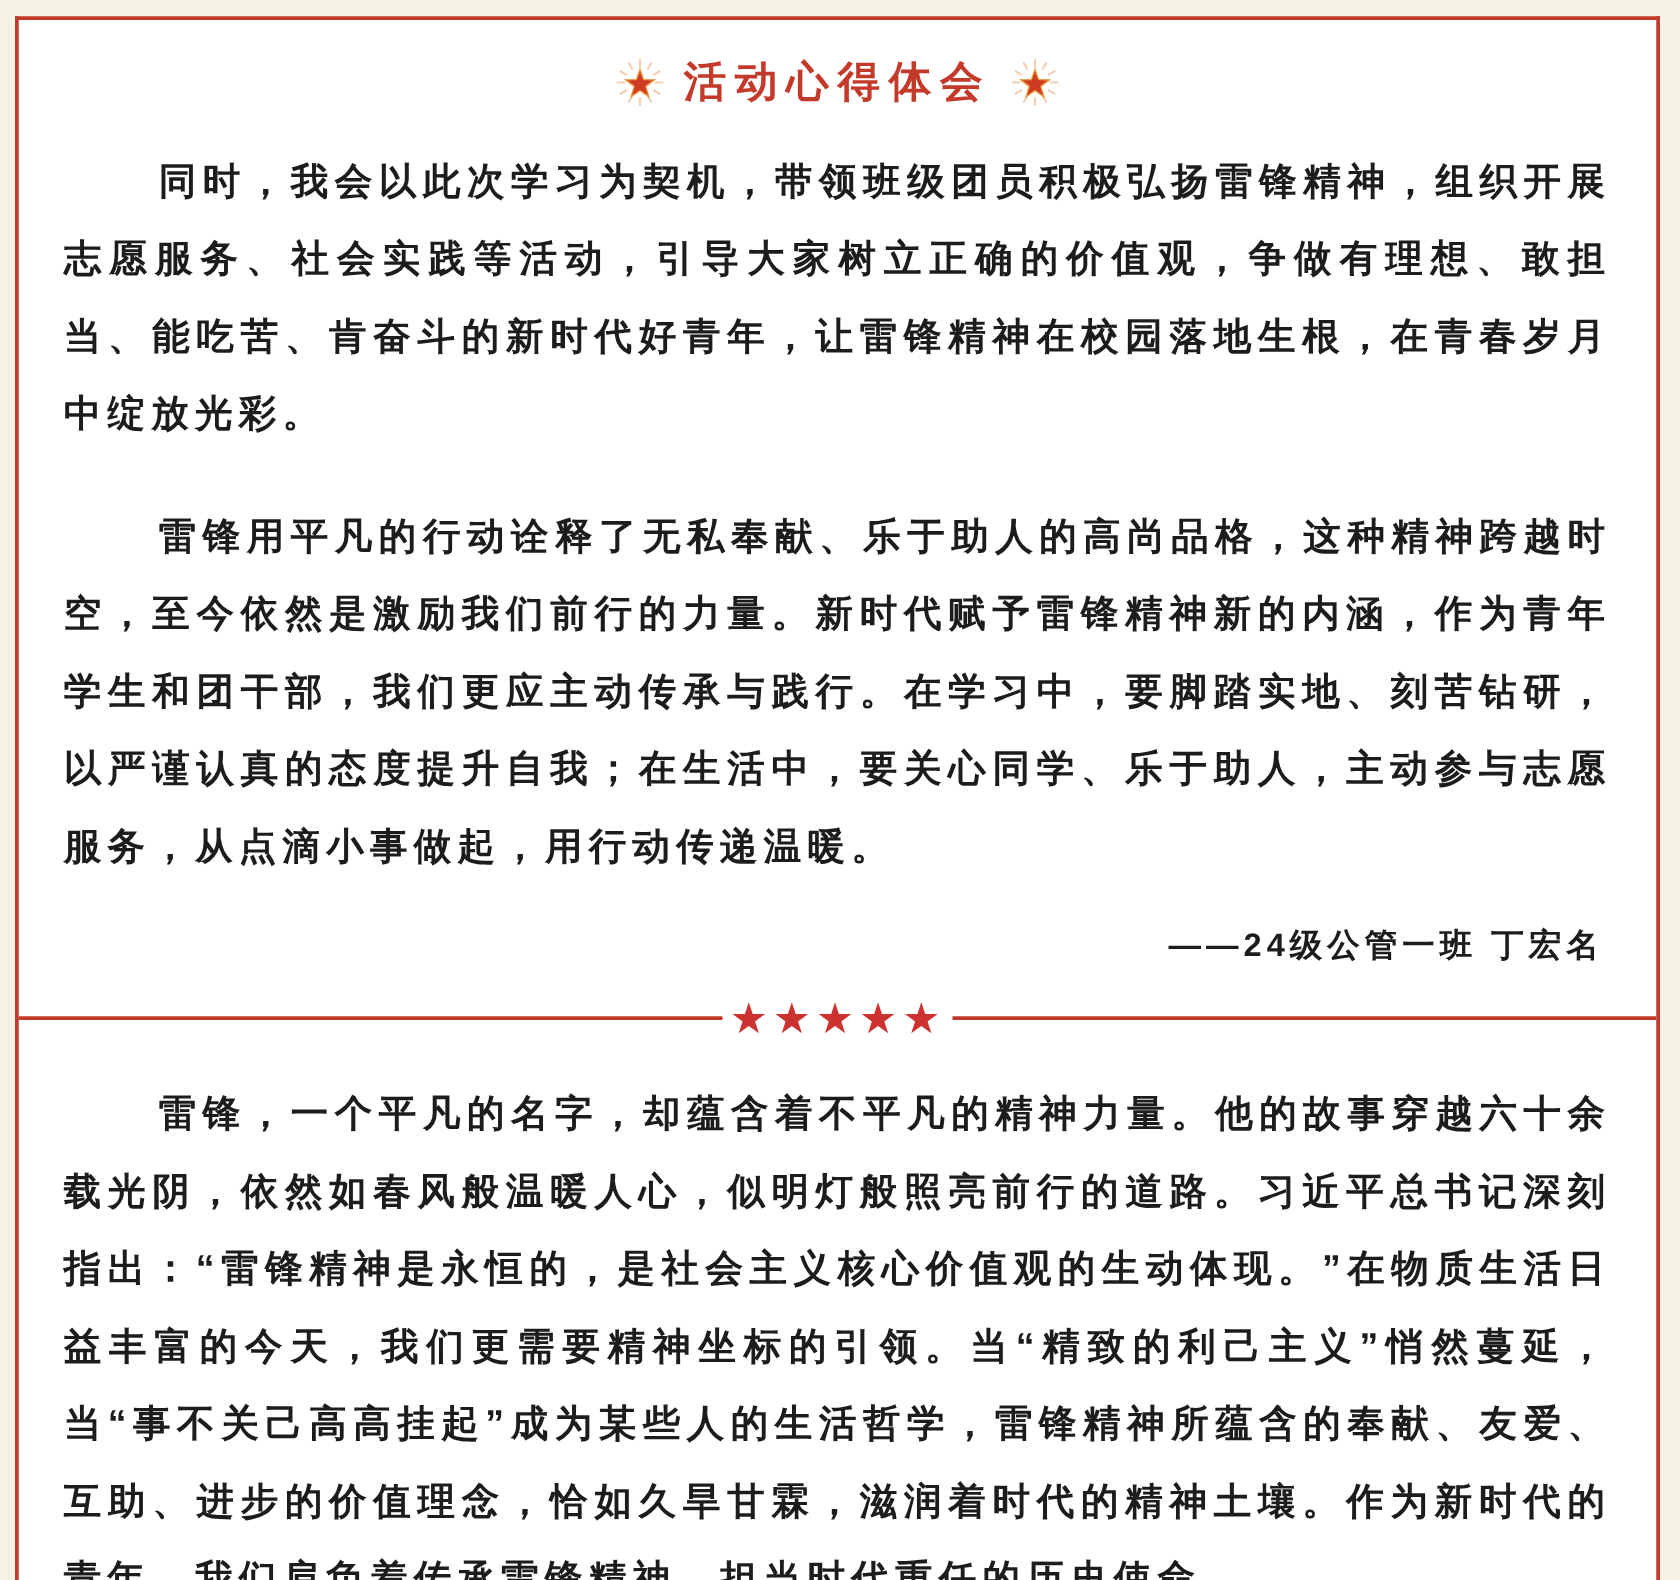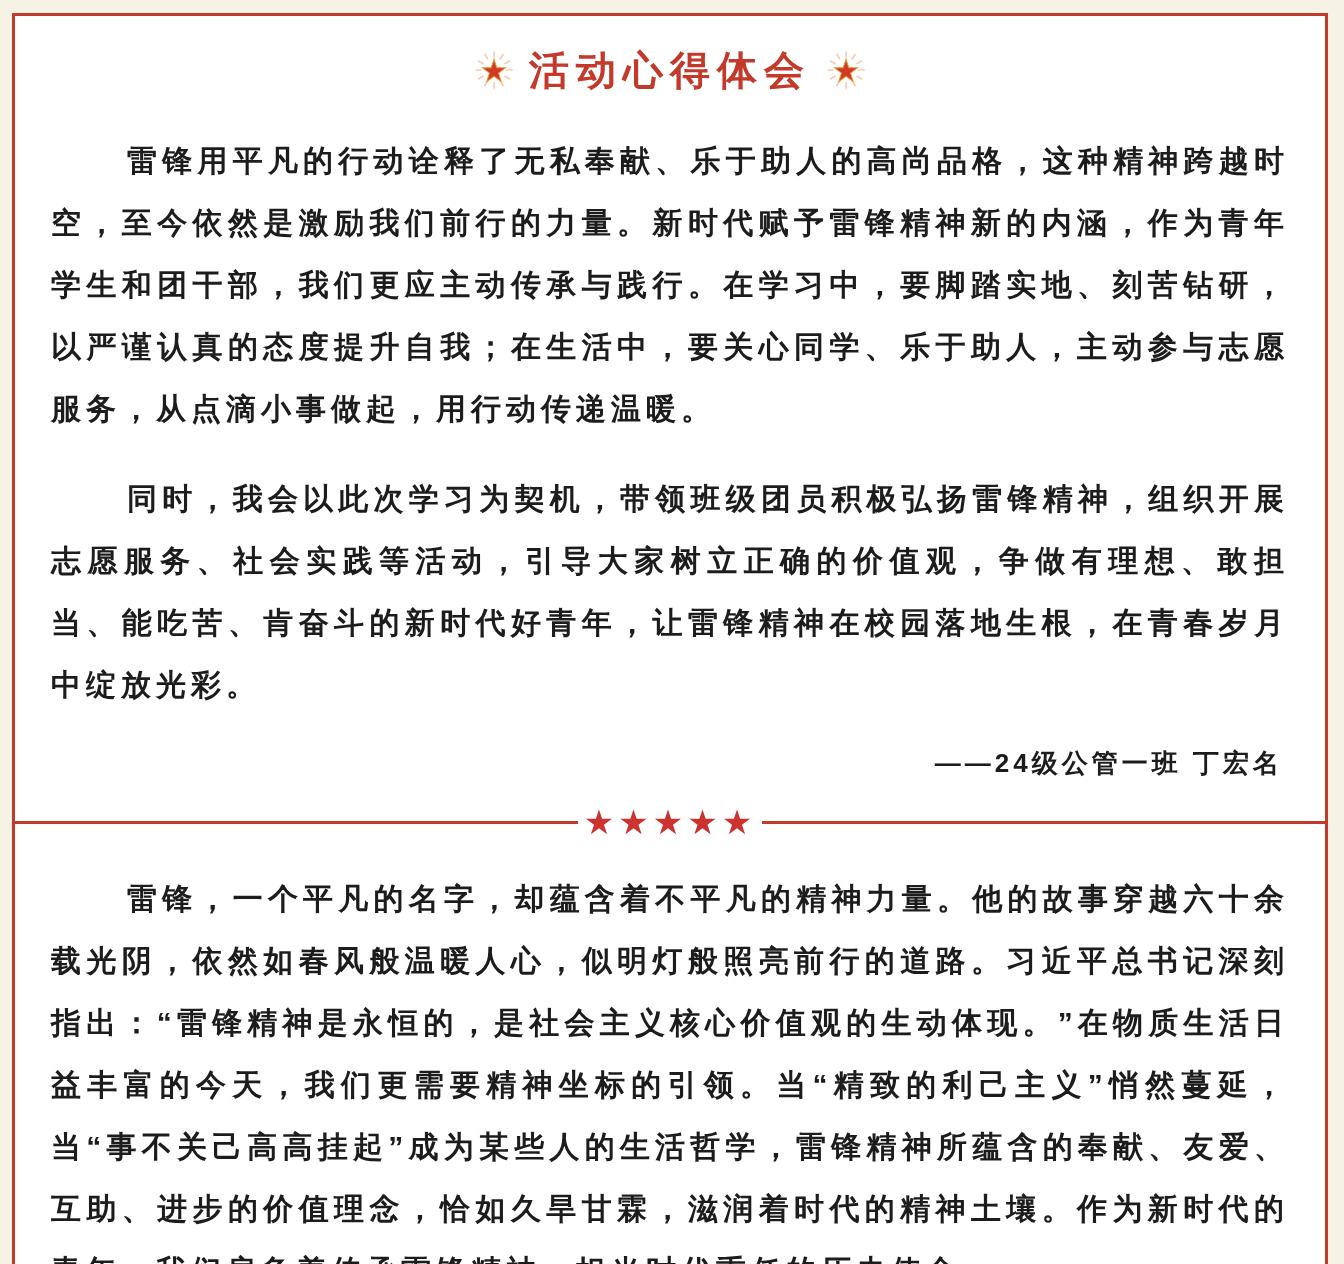--- a/index.html
+++ b/index.html
@@ -22,21 +22,21 @@
   }
   .title-row {
     display: flex;
     justify-content: center;
     align-items: center;
     gap: 16px;
     margin-top: 4px;
   }
   .title {
     margin: 0;
-    font-size: 40px;
+    font-size: 34px;
     font-weight: bold;
     color: #c43a2a;
     letter-spacing: 7px;
     line-height: 1.2;
   }
   .sparkle { flex: 0 0 auto; }
   .content { padding: 0 14px; }
   .body-text {
     margin: 0;
     font-size: 30px;
@@ -120,22 +120,22 @@
         <line x1="18" y1="1" x2="18" y2="6" transform="rotate(240 18 18)"></line>
         <line x1="18" y1="1" x2="18" y2="6" transform="rotate(270 18 18)"></line>
         <line x1="18" y1="1" x2="18" y2="6" transform="rotate(300 18 18)"></line>
         <line x1="18" y1="1" x2="18" y2="6" transform="rotate(330 18 18)"></line>
       </g>
       <polygon points="18,8 20.7,15.78 28.94,15.95 22.37,20.92 24.76,28.8 18,24.1 11.24,28.8 13.63,20.92 7.06,15.95 15.3,15.78" fill="#cf3a23" stroke="#e99a3c" stroke-width="1"></polygon>
     </svg>
   </div>
 
   <div class="content section-1">
+    <p class="body-text para-gap">同时，我会以此次学习为契机，带领班级团员积极弘扬雷锋精神，组织开展志愿服务、社会实践等活动，引导大家树立正确的价值观，争做有理想、敢担当、能吃苦、肯奋斗的新时代好青年，让雷锋精神在校园落地生根，在青春岁月中绽放光彩。</p>
     <p class="body-text first-block">雷锋用平凡的行动诠释了无私奉献、乐于助人的高尚品格，这种精神跨越时空，至今依然是激励我们前行的力量。新时代赋予雷锋精神新的内涵，作为青年学生和团干部，我们更应主动传承与践行。在学习中，要脚踏实地、刻苦钻研，以严谨认真的态度提升自我；在生活中，要关心同学、乐于助人，主动参与志愿服务，从点滴小事做起，用行动传递温暖。</p>
-    <p class="body-text para-gap">同时，我会以此次学习为契机，带领班级团员积极弘扬雷锋精神，组织开展志愿服务、社会实践等活动，引导大家树立正确的价值观，争做有理想、敢担当、能吃苦、肯奋斗的新时代好青年，让雷锋精神在校园落地生根，在青春岁月中绽放光彩。</p>
     <p class="attribution">——24级公管一班 丁宏名</p>
   </div>
 
   <div class="divider">
     <span class="divider-stars">★★★★★</span>
   </div>
 
   <div class="content section-2">
     <p class="body-text">雷锋，一个平凡的名字，却蕴含着不平凡的精神力量。他的故事穿越六十余载光阴，依然如春风般温暖人心，似明灯般照亮前行的道路。习近平总书记深刻指出：“雷锋精神是永恒的，是社会主义核心价值观的生动体现。”在物质生活日益丰富的今天，我们更需要精神坐标的引领。当“精致的利己主义”悄然蔓延，当“事不关己高高挂起”成为某些人的生活哲学，雷锋精神所蕴含的奉献、友爱、互助、进步的价值理念，恰如久旱甘霖，滋润着时代的精神土壤。作为新时代的青年，我们肩负着传承雷锋精神，担当时代重任的历史使命。</p>
 

